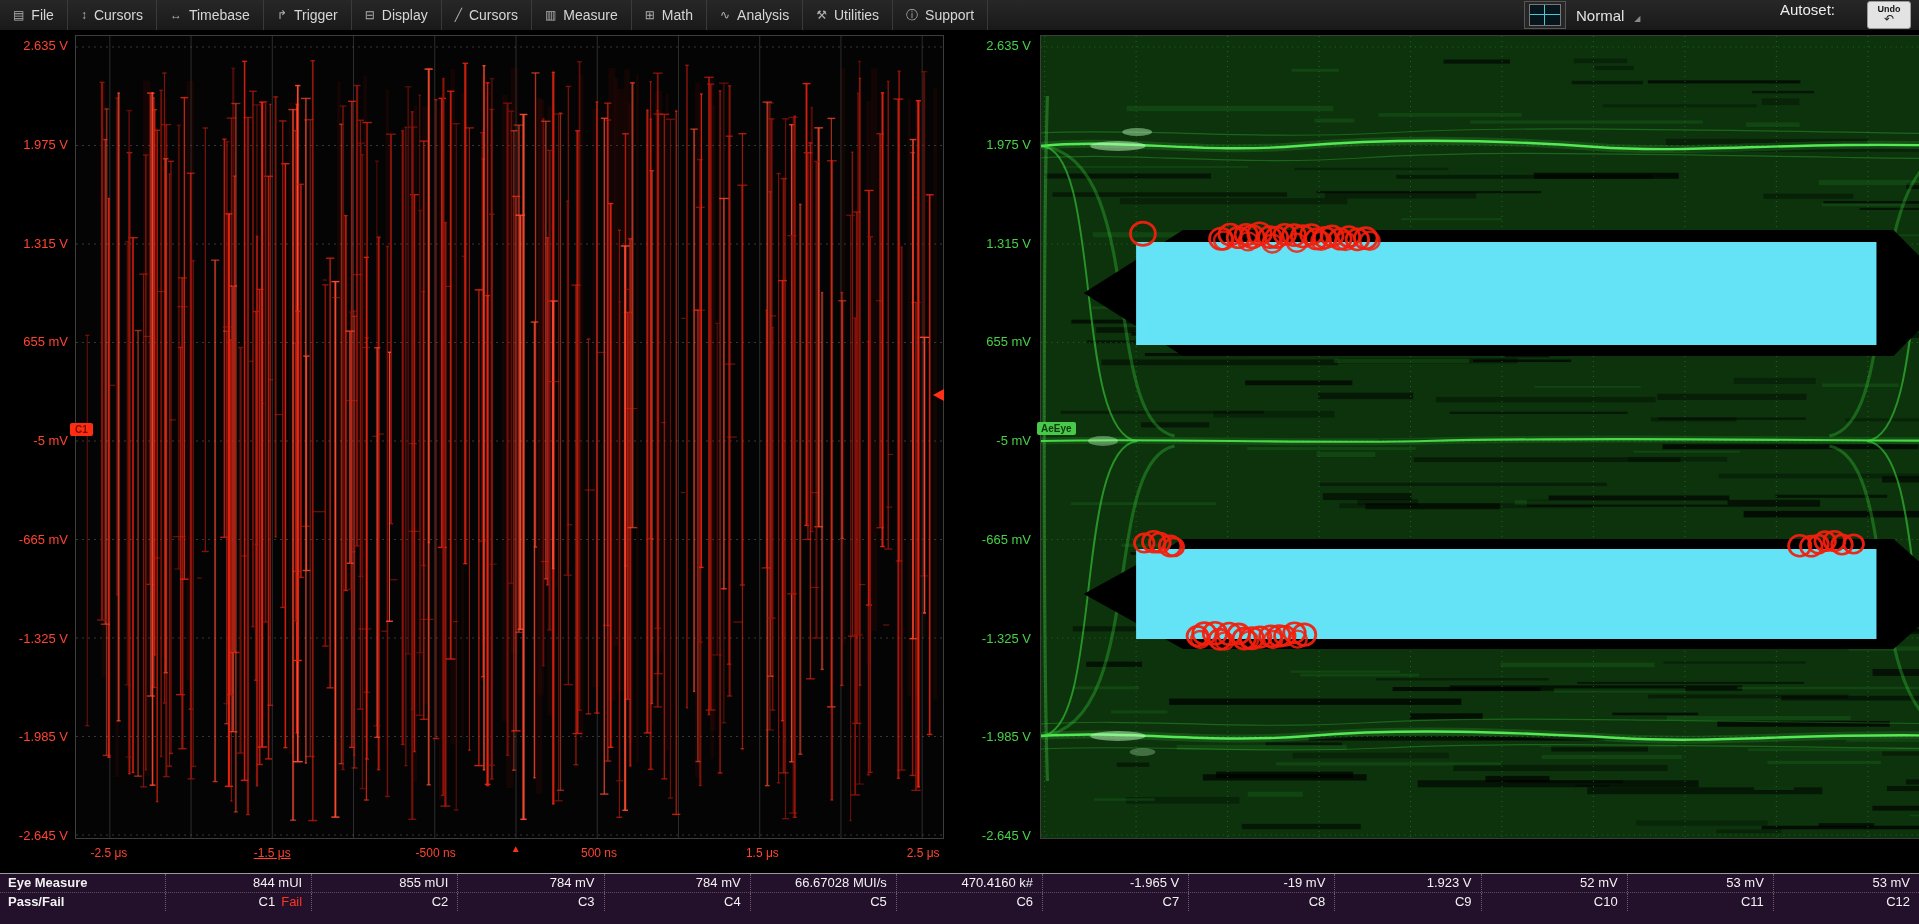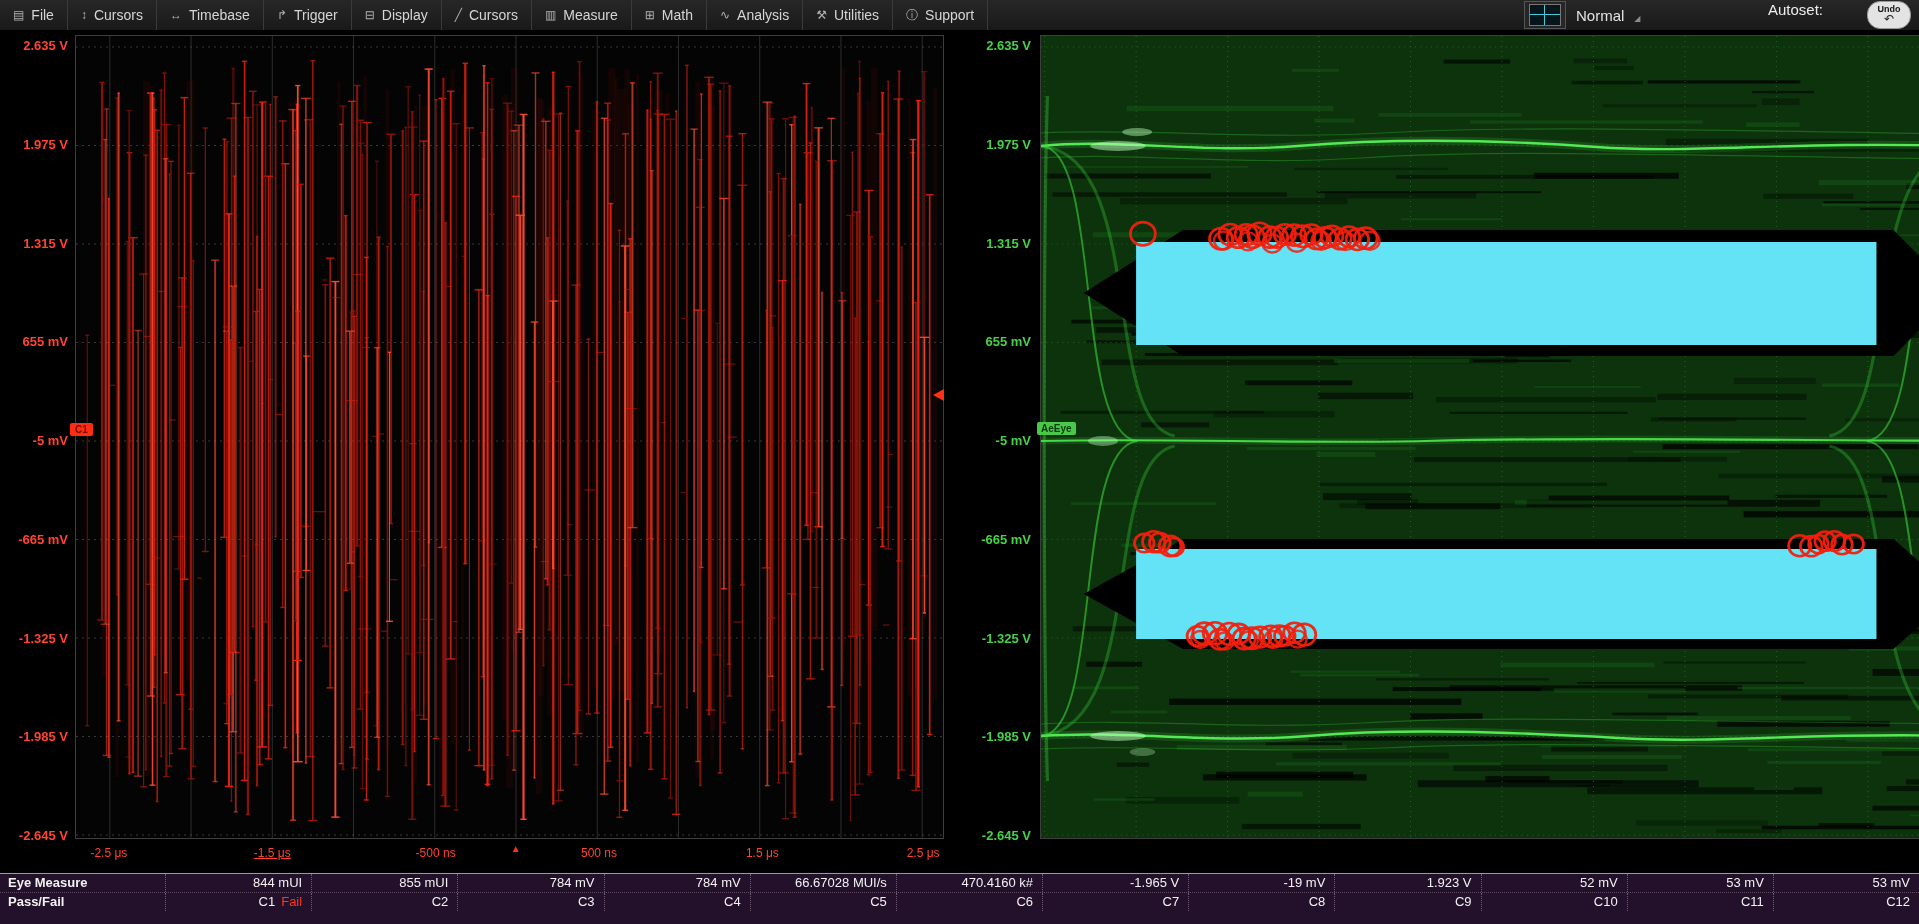--- a/index.html
+++ b/index.html
@@ -11,28 +11,28 @@
   .menus{display:flex;align-items:stretch;}
   .menu-item{display:flex;align-items:center;gap:7px;padding:0 13px;color:#d6d6d6;font-size:14px;border-right:1px solid #3a3a3a;cursor:default;}
   .menu-item .mi-ico{color:#b0b0b0;font-size:12px;}
   .mode-group{position:absolute;left:1524px;top:0;height:30px;display:flex;align-items:center;gap:8px;}
   .grid-btn{width:40px;height:26px;background:#262626;border:1px solid #555;display:flex;align-items:center;justify-content:center;}
   .grid-ico{position:relative;width:30px;height:20px;background:#06161c;border:1px solid #777;}
   .grid-ico .gh{position:absolute;left:0;right:0;top:9px;height:1px;background:#49c9d8;}
   .grid-ico .gv{position:absolute;top:0;bottom:0;left:14px;width:1px;background:#49c9d8;}
   .normal-dd{display:flex;align-items:flex-end;color:#e2e2e2;font-size:15px;gap:10px;padding:4px 2px;}
   .normal-dd .caret{color:#8a8a8a;font-size:8px;padding-bottom:1px;}
-  .autoset{position:absolute;right:96px;top:0;height:18px;display:flex;align-items:center;color:#ececec;font-size:15px;}
-  .undo-btn{position:absolute;right:8px;top:1px;width:44px;height:28px;background:#e3e3e3;border:1px solid #999;border-radius:13px;display:flex;flex-direction:column;align-items:center;justify-content:center;padding:0;cursor:pointer;}
+  .autoset{position:absolute;right:84px;top:0;height:18px;display:flex;align-items:center;color:#ececec;font-size:15px;}
+  .undo-btn{position:absolute;right:8px;top:1px;width:44px;height:28px;background:#e3e3e3;border:1px solid #999;border-radius:3px;display:flex;flex-direction:column;align-items:center;justify-content:center;padding:0;cursor:pointer;}
   .undo-txt{font-size:9px;font-weight:bold;color:#151515;line-height:9px;font-family:"Liberation Sans",sans-serif;}
   .undo-arrow{font-size:12px;color:#222;line-height:11px;}
 
   
   .scope{position:absolute;top:31px;left:0;width:1919px;height:842px;background:#000;}
-  .ycol{position:absolute;top:4px;height:804px;font-weight:bold;}
+  .ycol{position:absolute;top:4px;height:804px;}
   .ycol .ylab{position:absolute;right:5px;font-size:13px;white-space:nowrap;}
   #yleft{left:0;width:73px;}
   #yleft .ylab{color:#ff4430;}
   #yright{left:946px;width:90px;}
   #yright .ylab{color:#46d146;}
   .plot{position:absolute;top:4px;height:804px;border:1px solid #3d3d3d;box-sizing:border-box;}
   #lplot{left:75px;width:869px;background:#040404;}
   #rplot{left:1040px;width:924px;background:#000;}
   .plot svg{position:absolute;left:0;top:0;width:100%;height:100%;}
   .xrow{position:absolute;top:812px;height:24px;}

